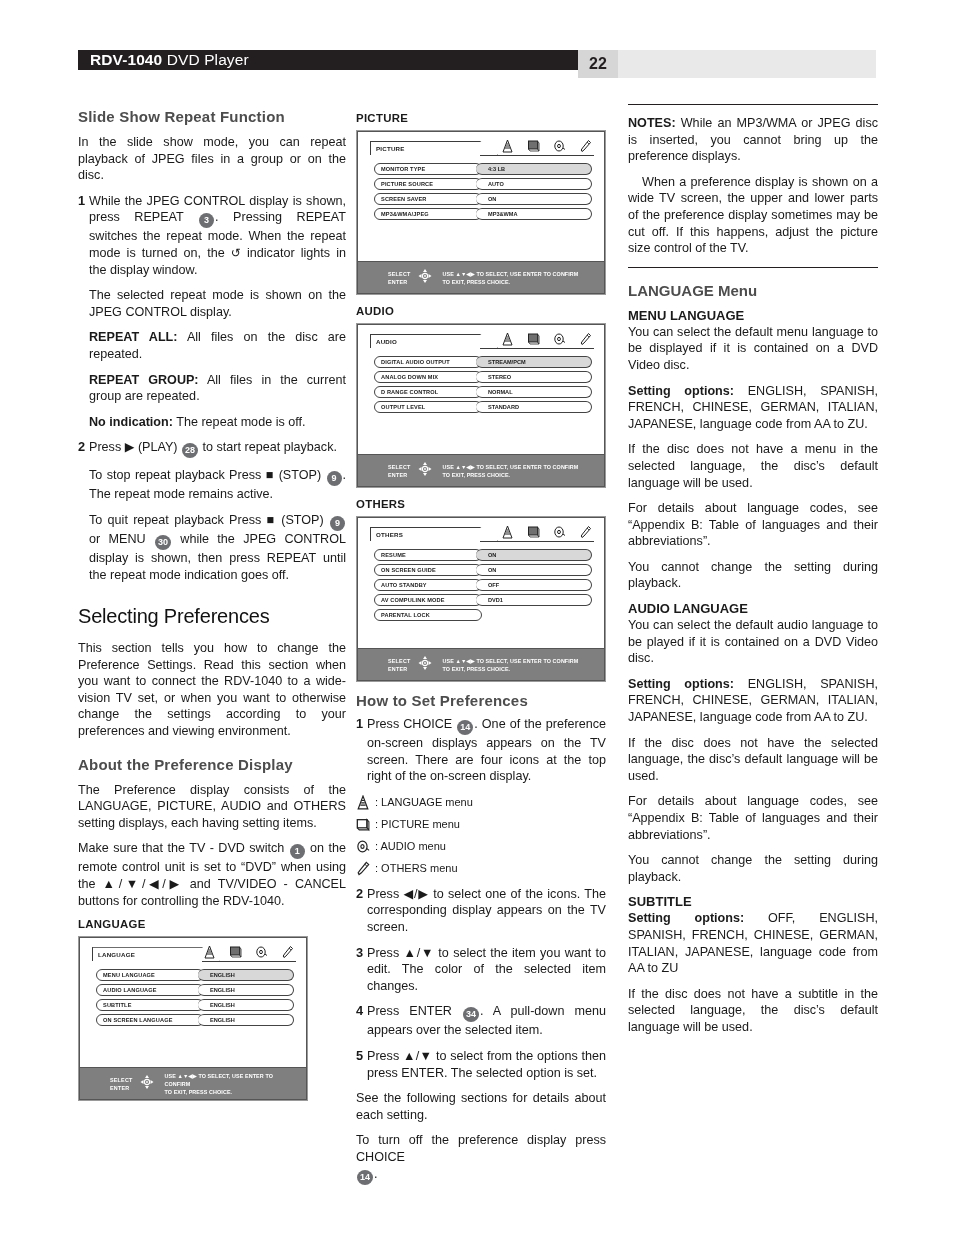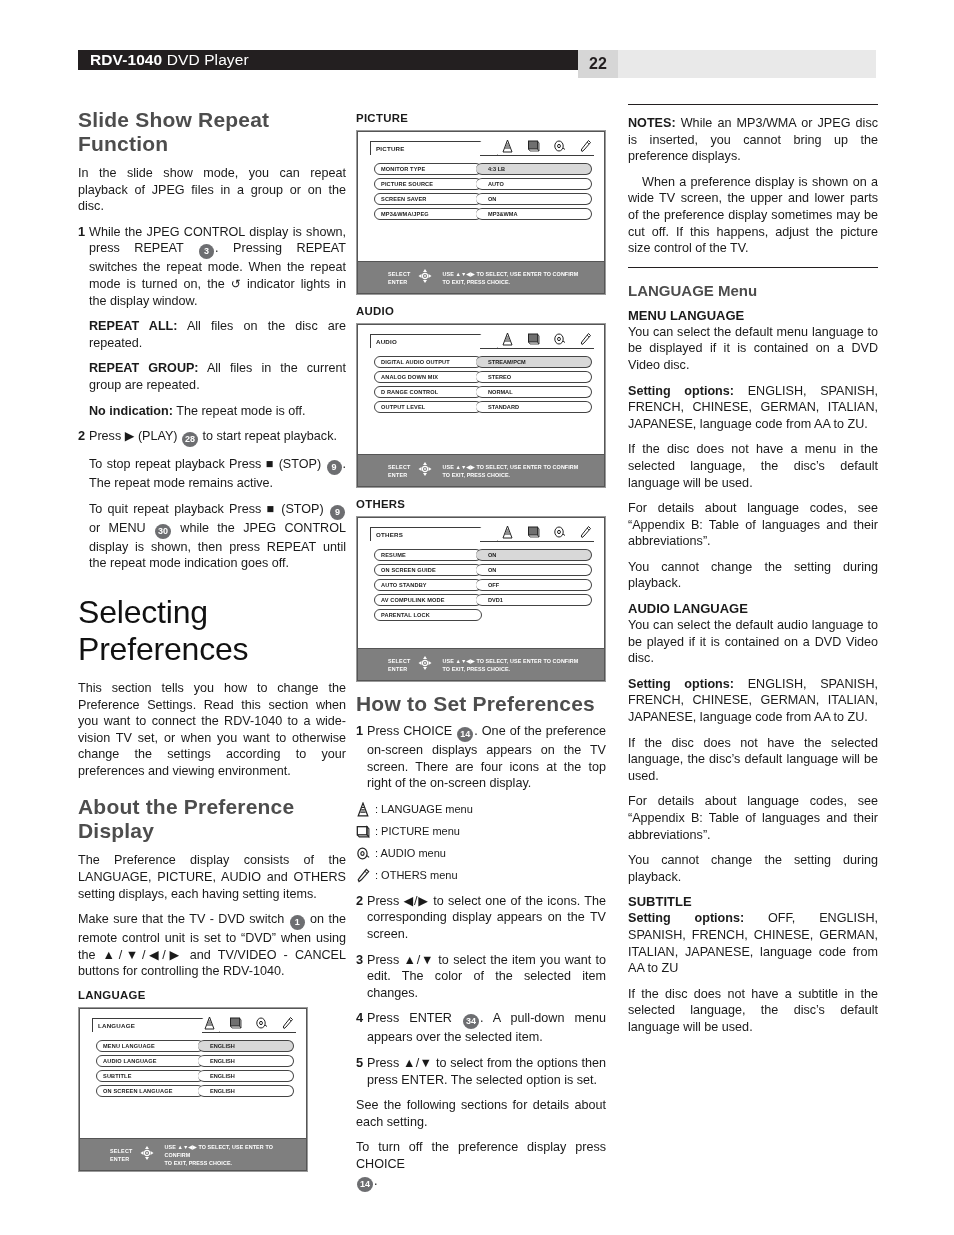--- a/index.html
+++ b/index.html
@@ -36,25 +36,25 @@
   .col { position:absolute; top:108px; }
   .col-left   { left:78px;  width:268px; }
   .col-mid    { left:356px; width:250px; }
   .col-right  { left:628px; width:250px; }
 
   p, .para {
     font-size:12.6px; line-height:16.6px; margin:0 0 9px 0;
     text-align:justify; color:#1a1a1a;
   }
   .h2 {
-    font-size:21px; font-weight:bold; color:#4d4d4d;
+    font-size:15px; font-weight:bold; color:#4d4d4d;
     margin:0 0 9px 0; letter-spacing:.2px;
   }
   .h1 {
-    font-size:32px; font-weight:normal; color:#111;
+    font-size:20px; font-weight:normal; color:#111;
     margin:22px 0 12px 0; letter-spacing:-.2px;
   }
   .h3 {
     font-size:11.4px; font-weight:bold; letter-spacing:.3px;
     color:#1a1a1a; margin:4px 0 6px 0;
   }
   .h3b {
     font-size:13px; font-weight:bold; color:#1a1a1a; margin:9px 0 1px 0;
   }
   .h2r {
@@ -157,20 +157,21 @@
 
   <div class="h2">Slide Show Repeat Function</div>
 
   <p>In the slide show mode, you can repeat playback of JPEG files in a group or on the disc.</p>
 
   <div class="step">
     <div class="num">1</div>
     <div class="body"><span>While the JPEG CONTROL display is shown, press REPEAT </span><span class="key">3</span><span>. Pressing REPEAT switches the repeat mode. When the repeat mode is turned on, the </span><span class="gi">↺</span><span> indicator lights in the display window.</span></div>
   </div>
 
+  <p class="indent">The selected repeat mode is shown on the JPEG CONTROL display.</p>
 
   <p class="indent"><b class="inl">REPEAT ALL:</b><span> All files on the disc are repeated.</span></p>
 
   <p class="indent"><b class="inl">REPEAT GROUP:</b><span> All files in the current group are repeated.</span></p>
 
   <p class="indent"><b class="inl">No indication:</b><span> The repeat mode is off.</span></p>
 
   <div class="step">
     <div class="num">2</div>
     <div class="body"><span>Press </span><span>▶</span> <span>(PLAY)</span> <span class="key wide">28</span><span> to start repeat playback.</span></div>

